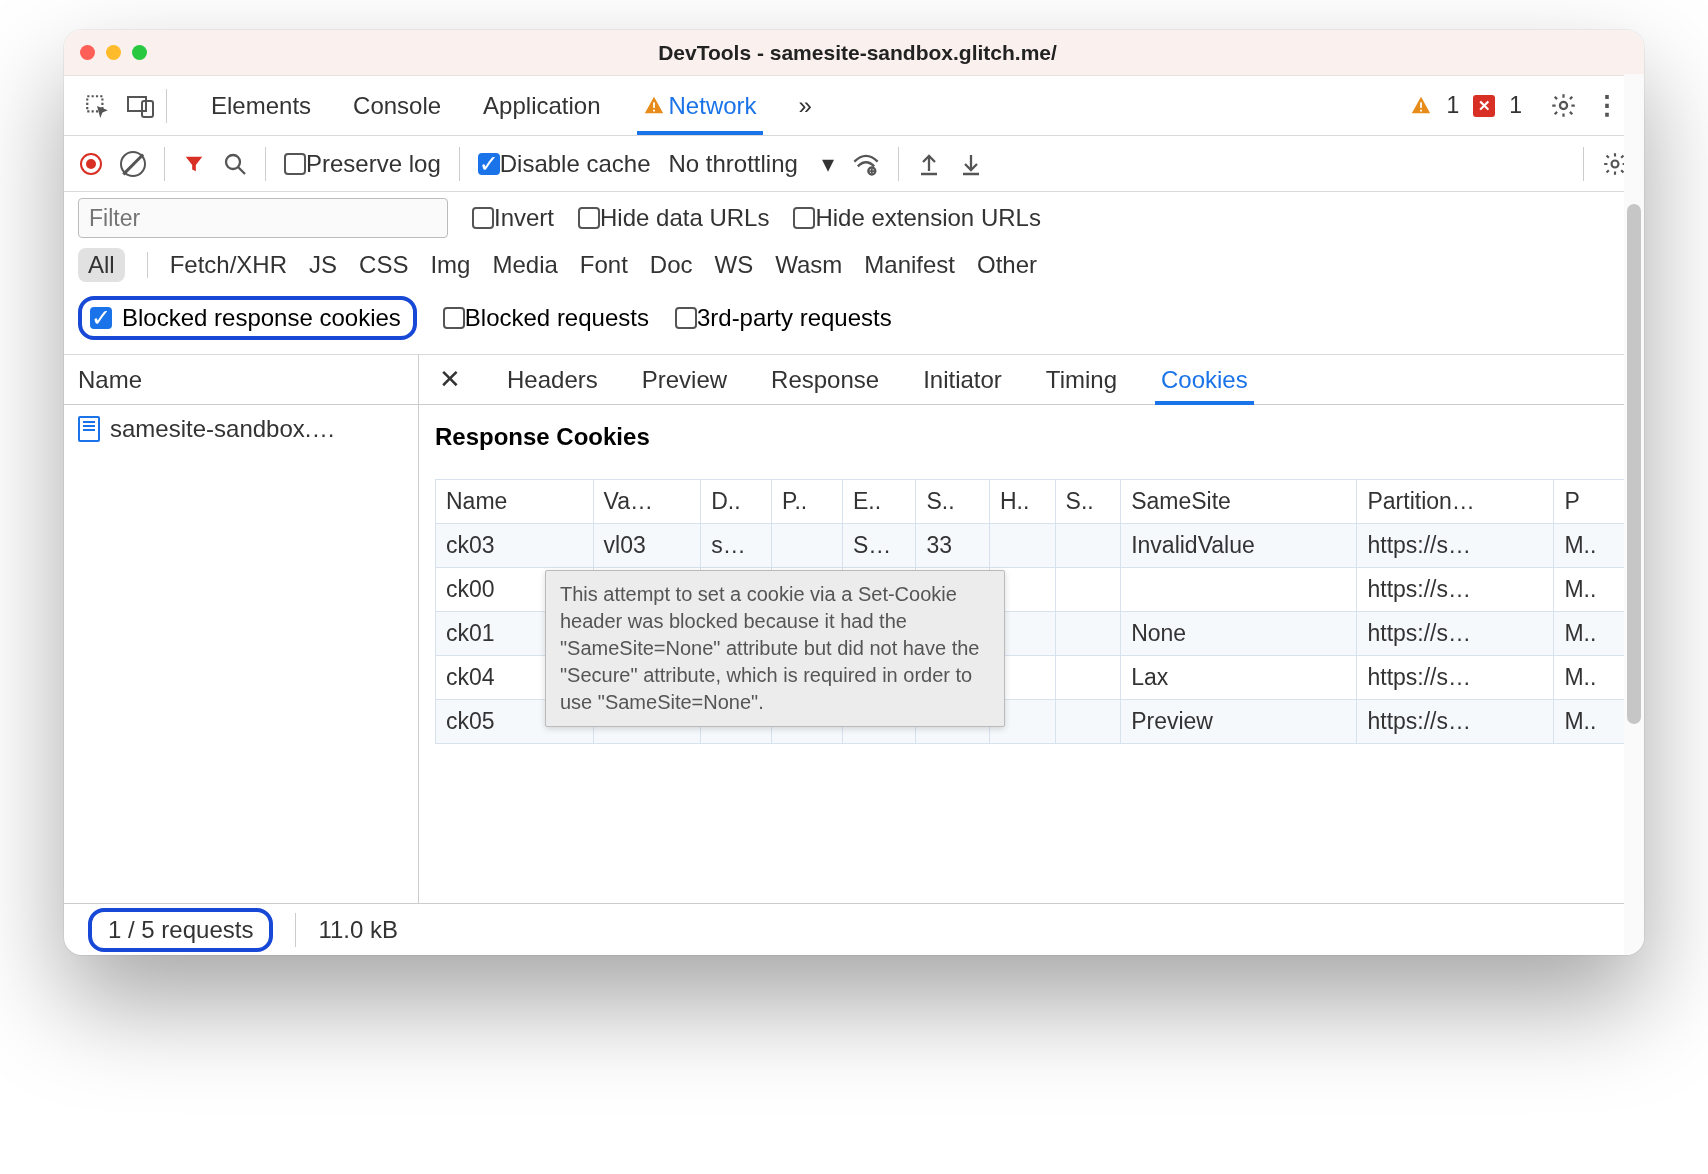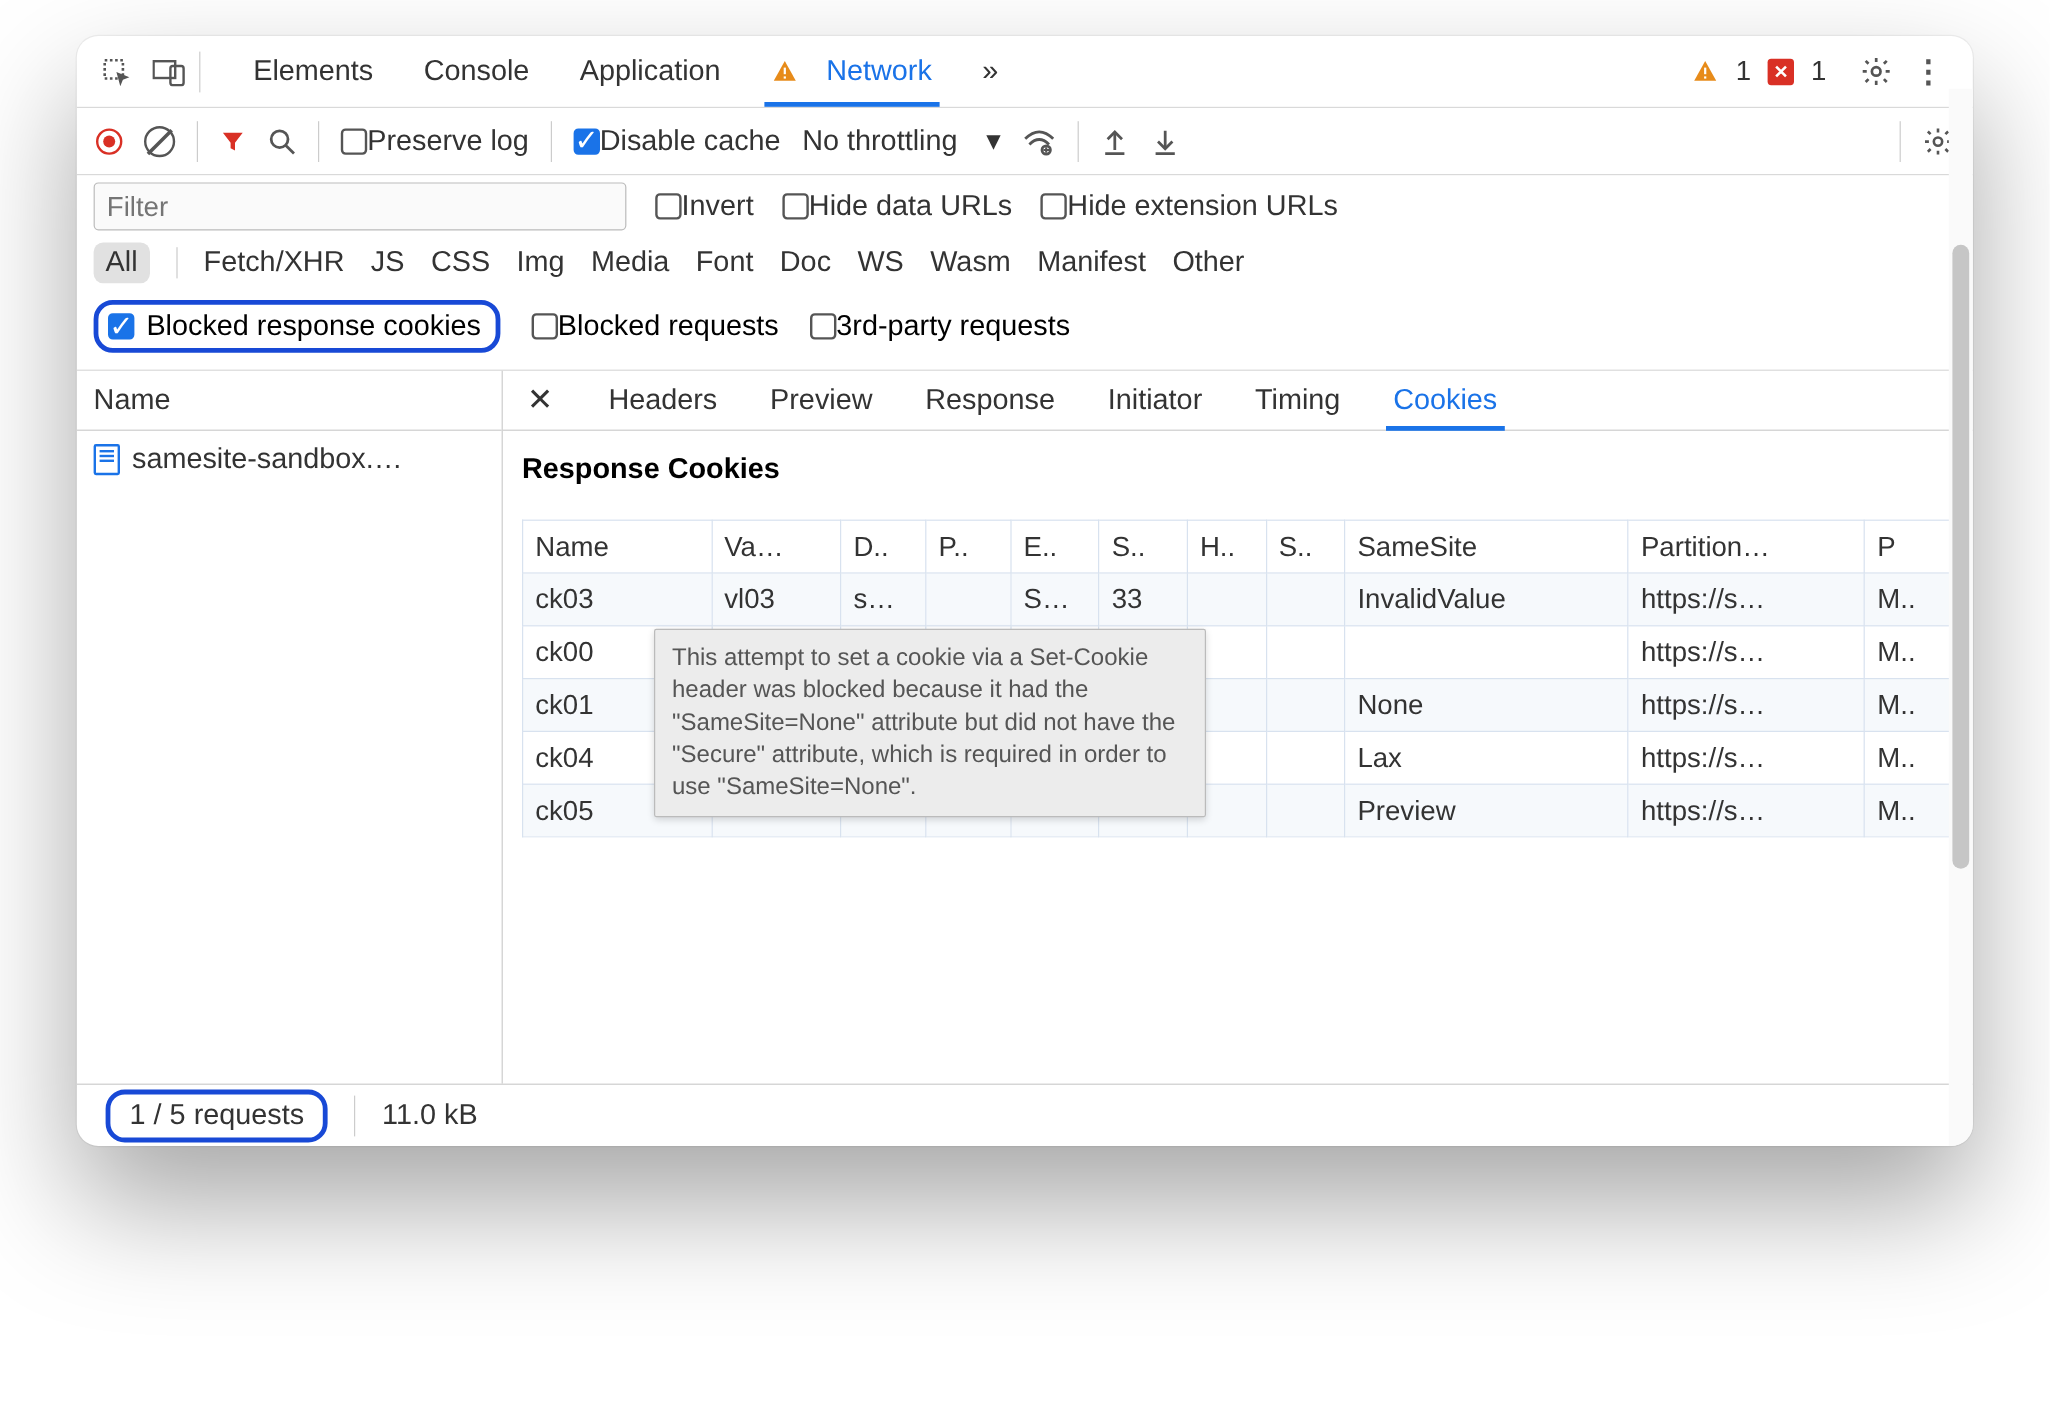--- a/index.html
+++ b/index.html
@@ -18,42 +18,42 @@
   .dot.red{background:#fe5f57;} .dot.yellow{background:#febb2c;} .dot.green{background:#28c840;}
   .title { flex:1; text-align:center; font-size:21px; font-weight:600; color:#222; }
 
   
   .tabrow { height:60px; display:flex; align-items:center; border-bottom:1px solid #d9d9d9; padding:0 18px 0 14px; gap:6px;}
   .iconbtn { width:38px; height:38px; display:flex; align-items:center; justify-content:center; color:#555; border-radius:4px;}
   .tabs { display:flex; gap:38px; margin-left:36px; align-items:center; font-size:24px; color:#333; }
   .tabs .tab { padding:12px 2px 12px 2px; cursor:pointer; position:relative;}
   .tabs .tab.active { color:#1a73e8; }
   .tabs .tab.active::after { content:""; position:absolute; left:-4px; right:-4px; bottom:-3px; height:4px; background:#1a73e8; }
-  .tabs .net { display:flex; align-items:center; gap:24px;text-align:center;}
+  .tabs .net { display:flex; align-items:center; gap:4px;text-align:center;}
   .warn-tri { width:22px; height:22px; }
   .spacer { flex:1;}
   .badges { display:flex; gap:14px; align-items:center; font-size:23px; color:#333; margin-right:16px;}
   .err-badge{ width:22px; height:22px; background:#d93025; border-radius:3px; color:#fff; display:inline-flex; align-items:center;justify-content:center; font-size:15px; font-weight:700;}
 
   
   .nettool { height:56px; display:flex; align-items:center; border-bottom:1px solid #d9d9d9; padding:0 16px; gap:18px; font-size:24px; color:#333;}
   .rec { width:22px; height:22px; border:2.5px solid #d93025; border-radius:50%; display:inline-flex; align-items:center;justify-content:center;}
   .rec::after{content:""; width:10px;height:10px;background:#d93025;border-radius:50%;}
   .clear { width:26px;height:26px;border:2.5px solid #555;border-radius:50%; position:relative;}
   .clear::after{content:""; position:absolute; width:28px; height:2.5px; background:#555; top:10px; left:-3px; transform:rotate(-45deg);}
   .vbar { width:1px; height:34px; background:#ccc; }
   .funnel { color:#d93025; font-size:22px;}
   .chkbox { width:22px;height:22px; border:2px solid #555; border-radius:4px; display:inline-flex; align-items:center;justify-content:center; flex-shrink:0;}
   .chkbox.checked{ background:#1a73e8; border-color:#1a73e8; color:#fff;}
   .chklabel{ display:flex; align-items:center; }
   .drop { display:flex; align-items:center; gap:6px;}
 
   
   .filtrow { padding:6px 14px 6px 14px; display:flex; align-items:center; gap:24px; font-size:24px; color:#333; flex-wrap:wrap;}
-  .filter-input { width:444px; height:40px; border:1px solid #bbb; border-radius:4px; padding:0 10px; font-size:23px; color:#888; background:#fafafa;}
+  .filter-input { width:370px; height:40px; border:1px solid #bbb; border-radius:4px; padding:0 10px; font-size:23px; color:#888; background:#fafafa;}
 
   
   .typerow { padding:4px 14px 10px 14px; display:flex; gap:22px; font-size:24px; color:#333; align-items:center;}
   .pill { padding:3px 10px; border-radius:8px;}
   .pill.sel { background:#e1e1e1;}
   
   
   .blkrow { padding:4px 14px 14px 14px; display:flex; gap:26px; align-items:center; font-size:24px; border-bottom:1px solid #d9d9d9;}
   .ring { border:4px solid #1849d6; border-radius:16px; padding:4px 12px 4px 8px; display:flex; align-items:center; gap:10px;}
 
@@ -94,20 +94,29 @@
   .rscroll .thumb{ position:absolute; left:3px; right:3px; top:130px; height:520px; background:#c6c6c6; border-radius:8px;}
 
   svg { display:block;}
 </style>
 </head>
 <body>
 
 <div class="stage">
  <div class="window">
 
+  <div class="titlebar">
+    <div class="traffic">
+      <div class="dot red"></div>
+      <div class="dot yellow"></div>
+      <div class="dot green"></div>
+    </div>
+    <div class="title">DevTools - samesite-sandbox.glitch.me/</div>
+    <div style="width:60px"></div>
+  </div>
 
   <div class="tabrow">
     <div class="iconbtn">
       <svg width="26" height="26" viewBox="0 0 24 24" fill="none" stroke="#555" stroke-width="2">
             <rect x="3" y="3" width="14" height="14" stroke-dasharray="2 2"></rect>
             <path d="M12 12 L22 16 L17 18 L15 23 Z" fill="#555" stroke="none"></path>
           </svg>
     </div>
     <div class="iconbtn">
       <svg width="28" height="24" viewBox="0 0 28 24" fill="none" stroke="#555" stroke-width="2">

